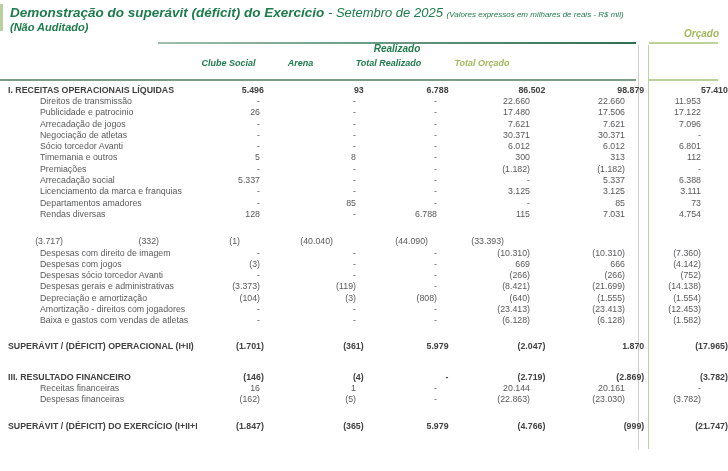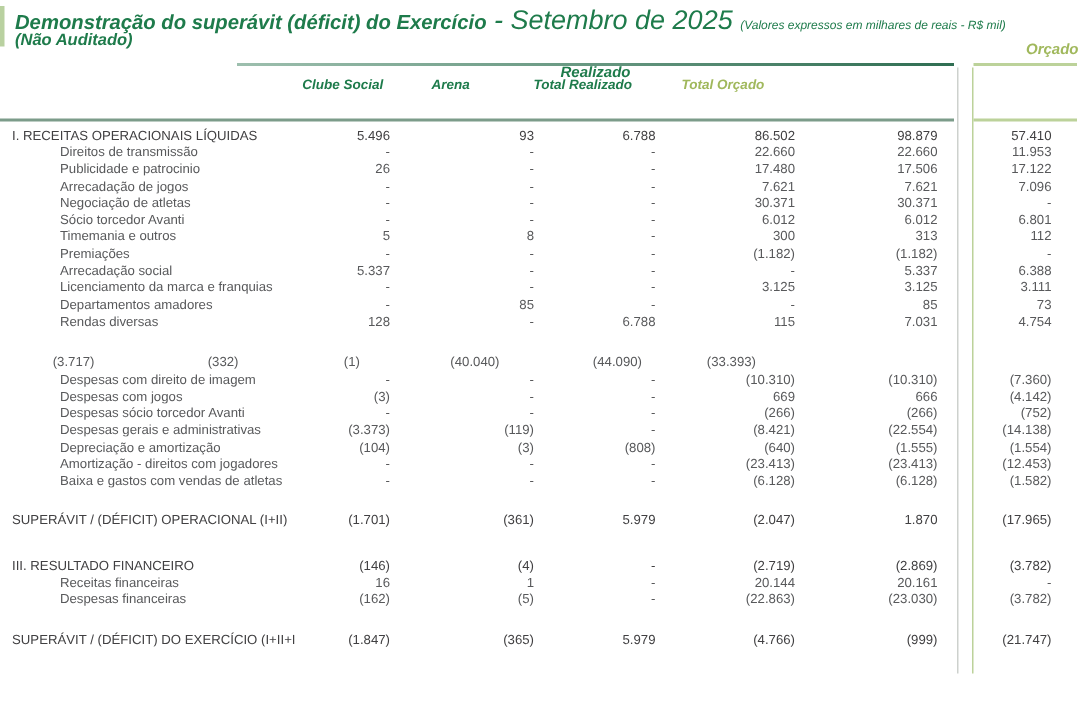--- a/index.html
+++ b/index.html
@@ -4,54 +4,54 @@
 <style>
   html,body{margin:0;padding:0;background:#fff;}
   .page{
     position:relative;width:728px;height:471px;background:#ffffff;overflow:hidden;
     font-family:"Liberation Sans",sans-serif;color:#58595b;
   }
   
   .accent-bar{position:absolute;left:0;top:4px;width:3px;height:27px;background:#b9d1a0;}
   .title-line{position:absolute;left:10px;top:3px;white-space:nowrap;color:#1e7b4b;font-style:italic;}
   .title-main{font-size:13.5px;font-weight:bold;}
-  .title-period{font-size:18px;font-weight:normal;}
+  .title-period{font-size:13px;font-weight:normal;}
   .title-note{font-size:8px;font-weight:normal;}
   .subtitle{position:absolute;left:10px;top:21px;color:#1e7b4b;font-style:italic;font-weight:bold;font-size:11px;}
   
   .grp-realizado{position:absolute;left:158px;width:478px;top:28px;text-align:center;
     color:#1e7b4b;font-weight:bold;font-style:italic;font-size:10px;margin-top:15px;}
   .grp-orcado{position:absolute;left:667px;width:69px;top:28px;text-align:center;
     color:#a0b85c;font-weight:bold;font-style:italic;font-size:10px;}
   
   .rule{position:absolute;height:2px;}
   .rule-realizado-top{left:158px;width:478px;top:42px;background:linear-gradient(to right,#9dbfae,#2f6e52);}
   .rule-orcado-top{left:649px;width:69px;top:42px;background:#bcd29a;}
   .rule-header-bottom{left:0px;width:636px;top:79px;height:1.5px;background:#7c9c8a;}
   .rule-orcado-bottom{left:649px;width:69px;top:79px;background:#bcd29a;}
   .vline{position:absolute;top:45px;height:404px;width:1px;}
   .vline-gray{left:638px;background:#cdd1cd;}
   .vline-green{left:648px;background:#bcd29a;}
   
-  .colhead-row{position:absolute;left:0;top:45px;height:23px;width:728px;display:flex;align-items:center;border-radius:16px;}
+  .colhead-row{position:absolute;left:0;top:45px;height:23px;width:728px;display:flex;align-items:flex-end;border-radius:16px;}
   .colhead-row .cell span{display:inline-block;max-width:72px;}
   .cell{flex:none;}
   .c-label{width:197px;}
   .c1{width:63px;}.c2{width:96px;}.c3{width:81px;}.c4{width:93px;}.c5{width:95px;}
   .cgap{width:16px;}.c6{width:60px;}
   .colhead-row .cell{text-align:center;font-weight:bold;font-style:italic;font-size:9px;
     line-height:9.5px;color:#1e7b4b;}
   .colhead-row .c6{color:#a0b85c;}
   
   .rows{position:absolute;left:0;top:84px;width:728px;}
   .row{display:flex;align-items:center;height:11.3px;font-size:8.8px;}
   .row .num{text-align:right;}
   .row .c-label{padding-left:8px;box-sizing:border-box;white-space:nowrap;overflow:hidden;}
   .row.item .c-label{padding-left:40px;}
-  .row.section,.row.total{font-weight:normal;color:#414042;}
+  .row.section,.row.total{font-weight:bold;color:#414042;justify-content:space-between;}
   .spacer{width:100%;}
 </style>
 </head>
 <body>
 
 <div class="page">
 
   <div class="accent-bar"></div>
 
   <div class="title-line">
@@ -238,21 +238,21 @@
         <div class="cell num c5">(266)</div>
         <div class="cell cgap"></div>
         <div class="cell num c6">(752)</div>
       </div>
       <div class="row item">
         <div class="cell c-label">Despesas gerais e administrativas</div>
         <div class="cell num c1">(3.373)</div>
         <div class="cell num c2">(119)</div>
         <div class="cell num c3">-</div>
         <div class="cell num c4">(8.421)</div>
-        <div class="cell num c5">(22.554)</div>
+        <div class="cell num c5">(21.699)</div>
         <div class="cell cgap"></div>
         <div class="cell num c6">(14.138)</div>
       </div>
       <div class="row item">
         <div class="cell c-label">Depreciação e amortização</div>
         <div class="cell num c1">(104)</div>
         <div class="cell num c2">(3)</div>
         <div class="cell num c3">(808)</div>
         <div class="cell num c4">(640)</div>
         <div class="cell num c5">(1.555)</div>

